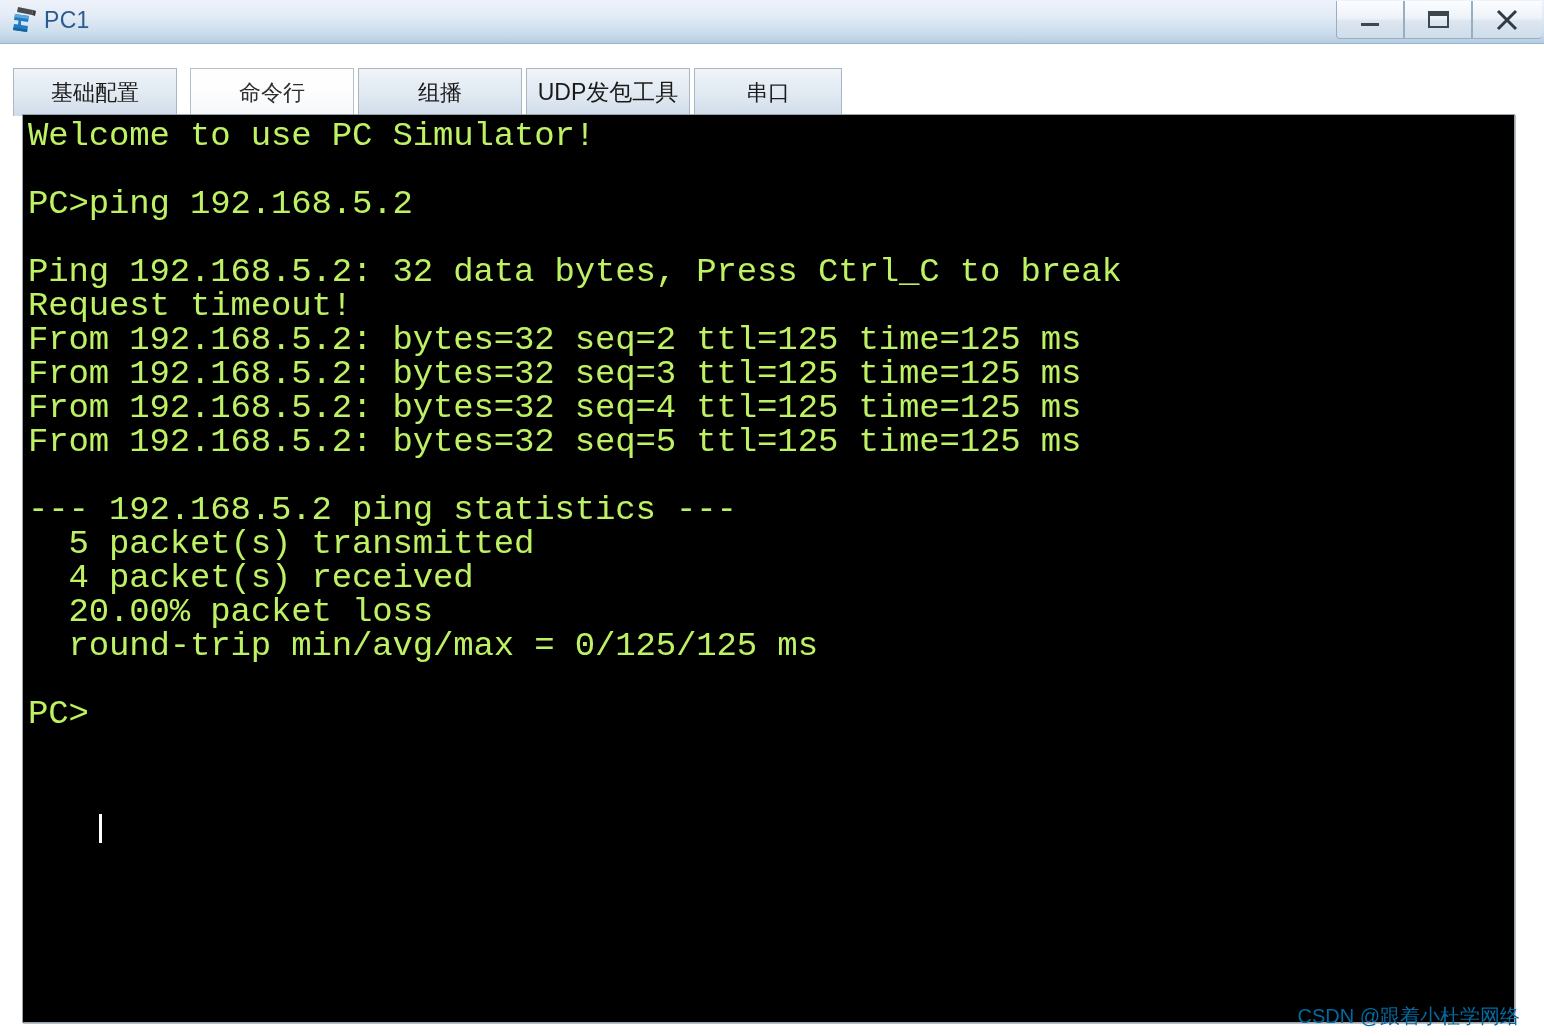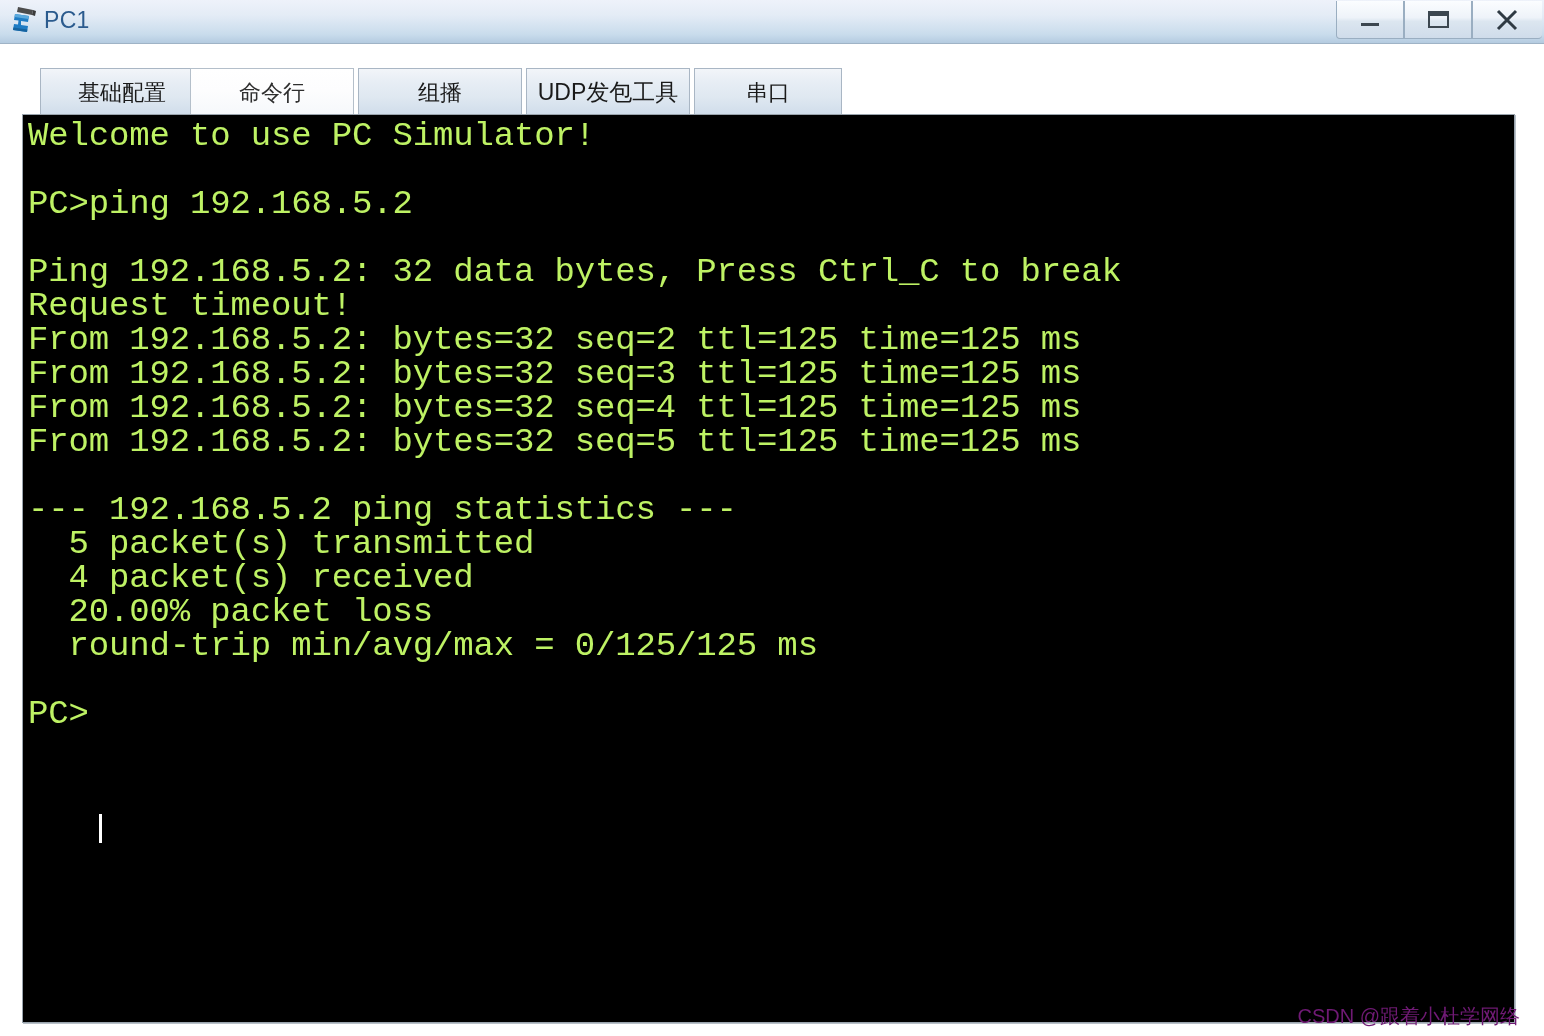--- a/index.html
+++ b/index.html
@@ -142,21 +142,21 @@
     height: 29px;
     background: #ffffff;
   }
 
   
   #watermark {
     position: absolute;
     right: 24px;
     bottom: 6px;
     font-size: 20px;
-    color: #701a75;
+    color: #0369a1;
     font-family: "Liberation Sans", sans-serif;
     white-space: nowrap;
     pointer-events: none;
   }
 </style>
 </head>
 <body>
 
 <div id="page-backdrop"></div>
 
@@ -193,21 +193,21 @@
 
     <div class="win-btn" id="btn-close">
       <svg width="68" height="36" viewBox="0 0 68 36">
         <path d="M24 10 L42 28 M42 10 L24 28" stroke="#2f3a43" stroke-width="3" fill="none"></path>
       </svg>
     </div>
   </div>
 
   <div id="tab-strip">
 
-    <div class="tab" style="left:40px; width:164px;">
+    <div class="tab" style="left:13px; width:164px;">
       <span class="tab-label">基础配置</span>
     </div>
 
     <div class="tab active" style="left:190px; width:164px;">
       <span class="tab-label">命令行</span>
     </div>
 
     <div class="tab" style="left:358px; width:164px;text-align:right;">
       <span class="tab-label">组播</span>
     </div>

